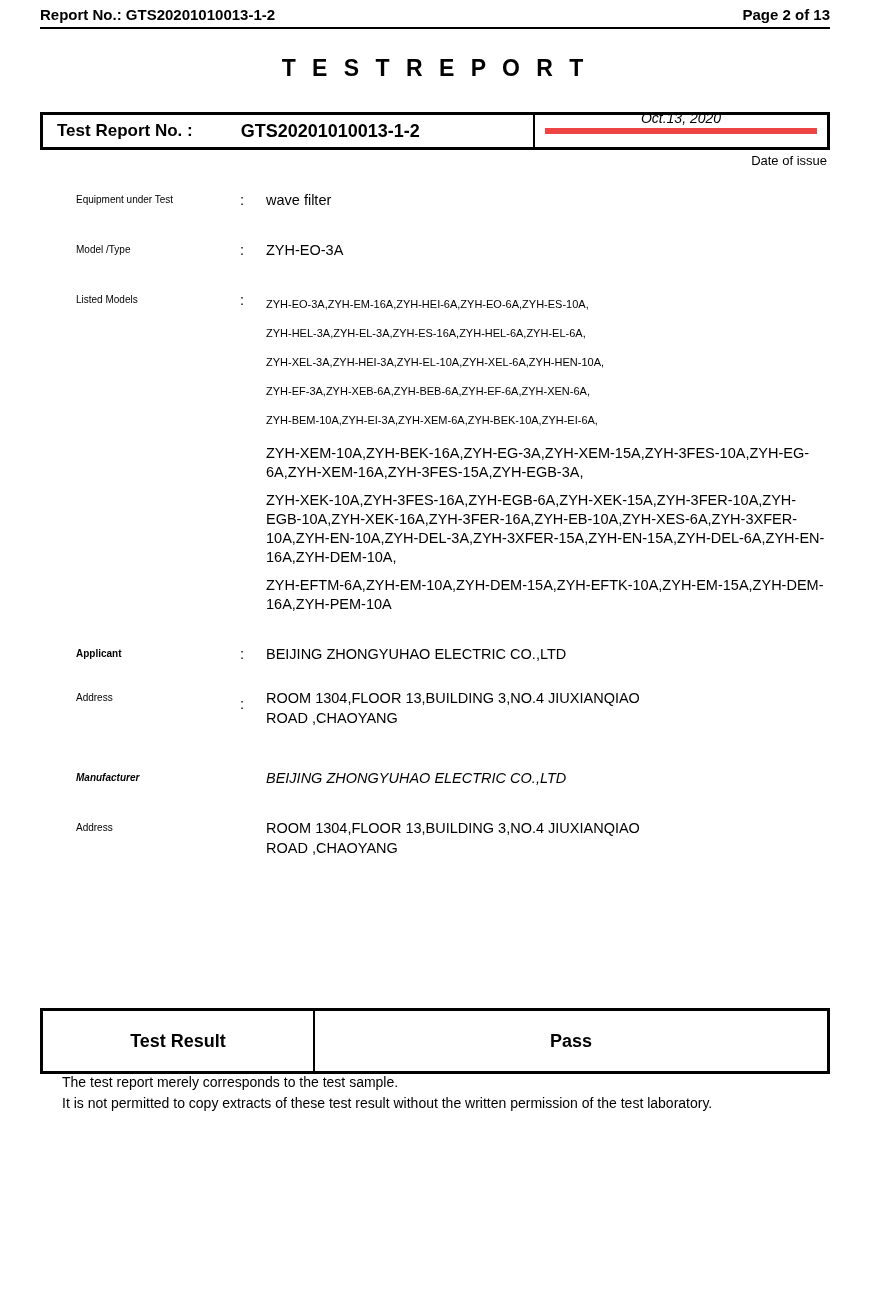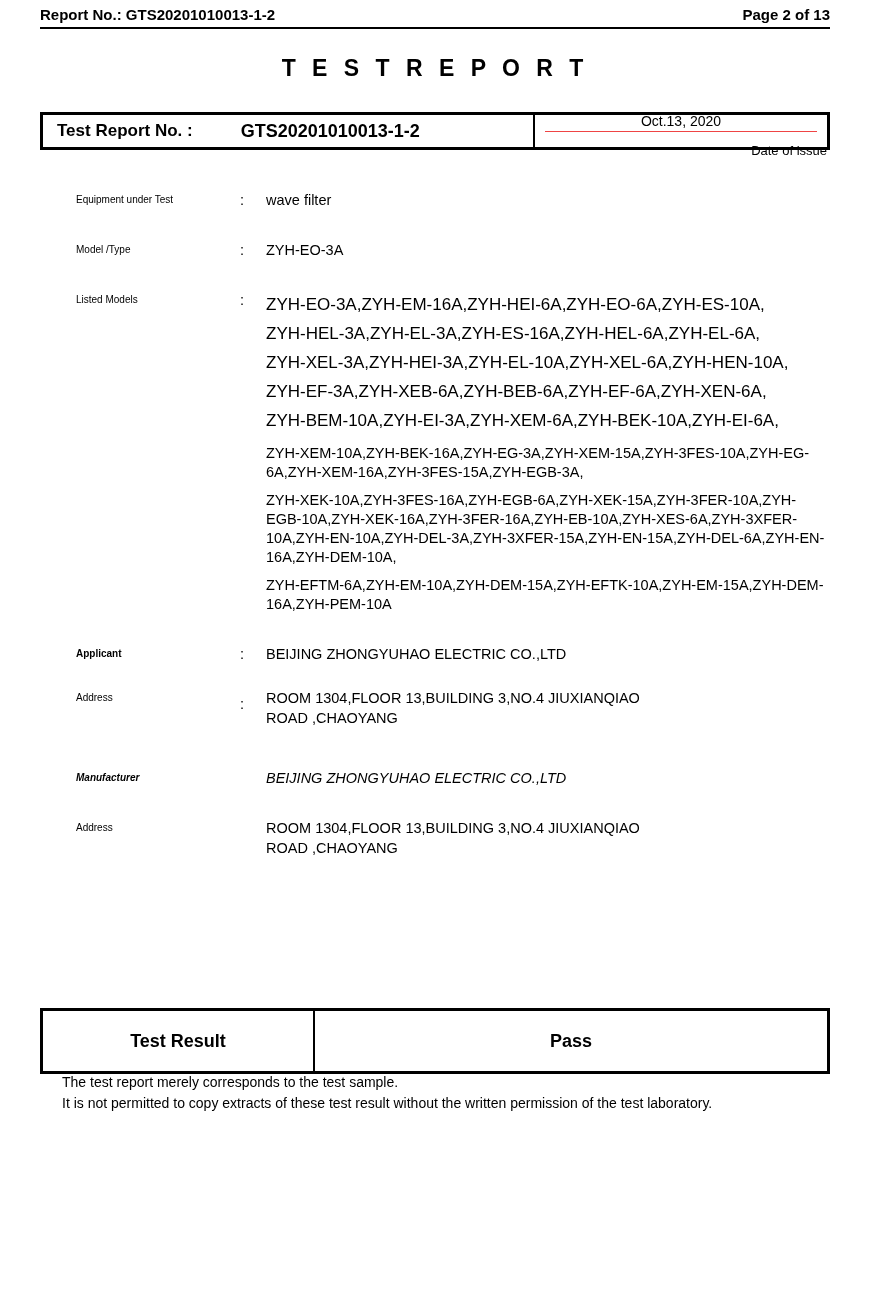--- a/index.html
+++ b/index.html
@@ -72,22 +72,23 @@
     flex: 1;
     display: flex;
     flex-direction: column;
     justify-content: center;
     box-sizing: border-box;
   }
   .rb-date {
     text-align: center;
     font-size: 14px;
     padding-bottom: 2px;
-    border-bottom: 1px solid #ef4444;
-    margin: 8px 10px;
+    border-bottom: 6px solid #ef4444;
+    margin: 16px 10px;
+    font-style: italic;
   }
   .rb-date-label {
     text-align: right;
     font-size: 13px;
     padding-top: 3px;
   }
   
   .fields {
     margin-top: 40px;
     padding-left: 18px;
@@ -109,21 +110,21 @@
     flex: 0 0 26px;
     font-size: 14.5px;
     line-height: 20px;
   }
   .f-value {
     flex: 1;
     font-size: 14.5px;
     line-height: 20px;
   }
   .models-list .model-line {
-    font-size: 17px;
+    font-size: 11px;
     line-height: 29px;
     white-space: nowrap;
   }
   .models-list .model-block {
     font-size: 14.5px;
     line-height: 19px;
     margin-top: 9px;
   }
   .gap-lg { margin-bottom: 30px; }
   .gap-md { margin-bottom: 24px; }

